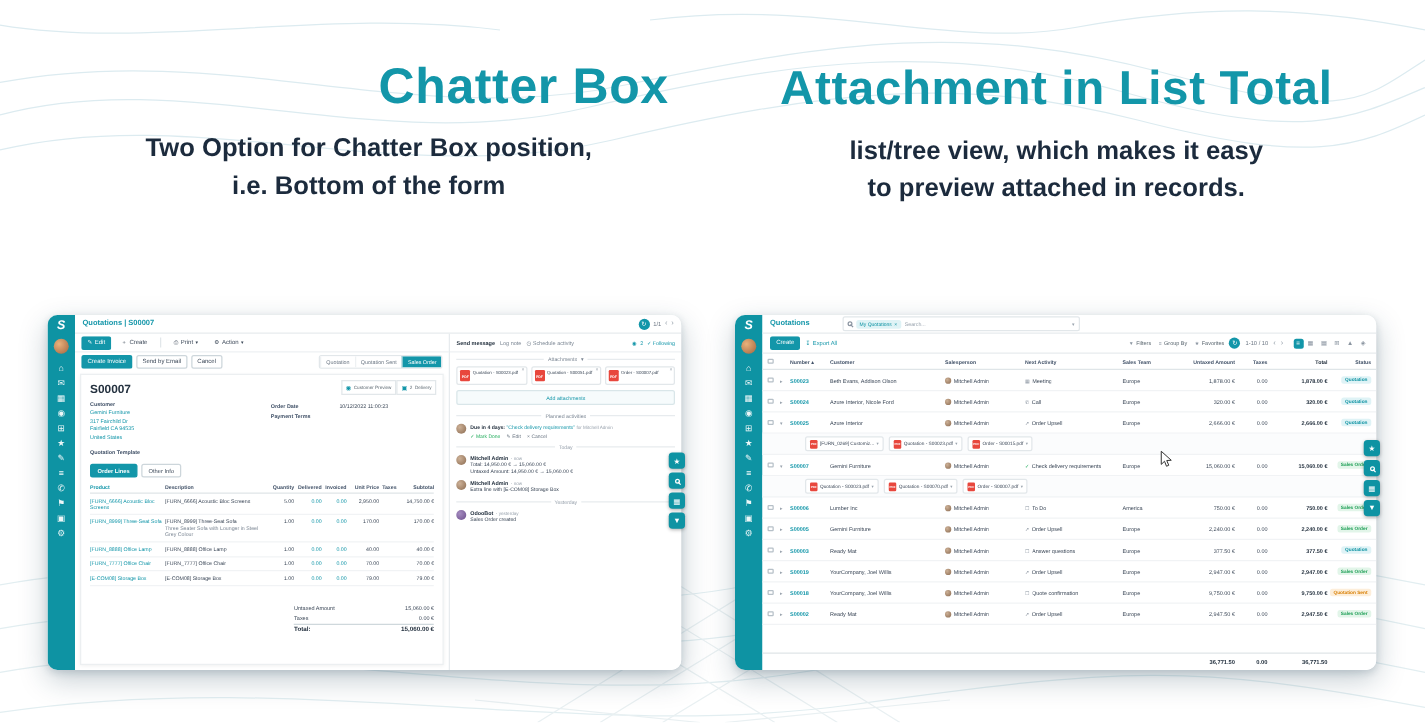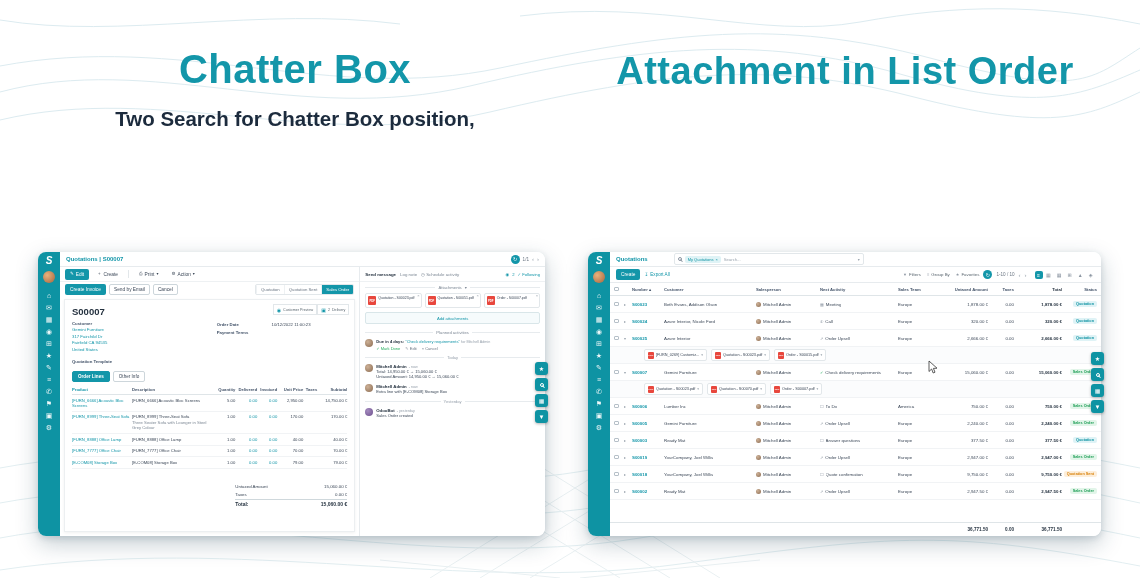--- a/index.html
+++ b/index.html
@@ -4,21 +4,21 @@
 <style>
   *{margin:0;padding:0;box-sizing:border-box;}
   html,body{background:#fff;}
   body{font-family:"Liberation Sans",sans-serif;}
   .canvas{position:relative;width:1140px;height:578px;overflow:hidden;background:#ffffff;}
   .bg-waves{position:absolute;inset:0;z-index:0;}
 
   
   .col-header{position:absolute;text-align:center;z-index:2;}
   .heading{font-weight:bold;color:#1396a9;letter-spacing:.5px;line-height:1.15;}
-  .heading.h-left{font-size:40px;}
+  .heading.h-left{font-size:40px;text-align:right;}
   .heading.h-right{font-size:38px;}
   .subtitle{margin-top:12px;font-size:20.5px;line-height:30px;color:#1c2b3d;font-weight:bold;}
   .subtitle span{display:block;}
 
   
   .shot{position:absolute;z-index:3;}
   .shot-inner{position:absolute;inset:0;border-radius:8px;overflow:hidden;display:flex;background:#fff;
     box-shadow:0 8px 22px rgba(25,60,80,.25), 0 2px 6px rgba(25,60,80,.15);}
   .sidebar{width:22px;background:#0e93a3;display:flex;flex-direction:column;align-items:center;padding:4px 0 4px;gap:4px;flex:none;}
   .sb-logo{color:#fff;font-weight:bold;font-size:10px;font-style:italic;line-height:1;}
@@ -193,27 +193,30 @@
         <path d="M670,578 L380,400"></path>
         <path d="M620,578 L330,402"></path>
       <path d="M380,560 L560,578"></path>
         <path d="M760,560 L580,578"></path>
     </g>
   </svg>
 
   <header class="col-header" style="left:55px;top:46px;width:480px;">
     <h1 class="heading h-left">Chatter Box</h1>
     <p class="subtitle">
-      <span>Two Search for Chatter Box position,</span>
+      <span>Two Option for Chatter Box position,</span>
+      <span>i.e. Bottom of the form</span>
     </p>
   </header>
 
   <header class="col-header" style="left:595px;top:50px;width:500px;">
-    <h1 class="heading h-right">Attachment in List Order</h1>
+    <h1 class="heading h-right">Attachment in List Total</h1>
     <p class="subtitle">
+      <span>list/tree view, which makes it easy</span>
+      <span>to preview attached in records.</span>
     </p>
   </header>
 
   <section class="shot" style="left:38px;top:252px;width:507px;height:284px;">
     <div class="shot-inner">
       <aside class="sidebar">
         <div class="sb-logo">S</div>
         <div class="sb-avatar"></div>
         <div class="sb-icons" id="sb-icons-1">
             <span class="sb-icon">⌂</span>

